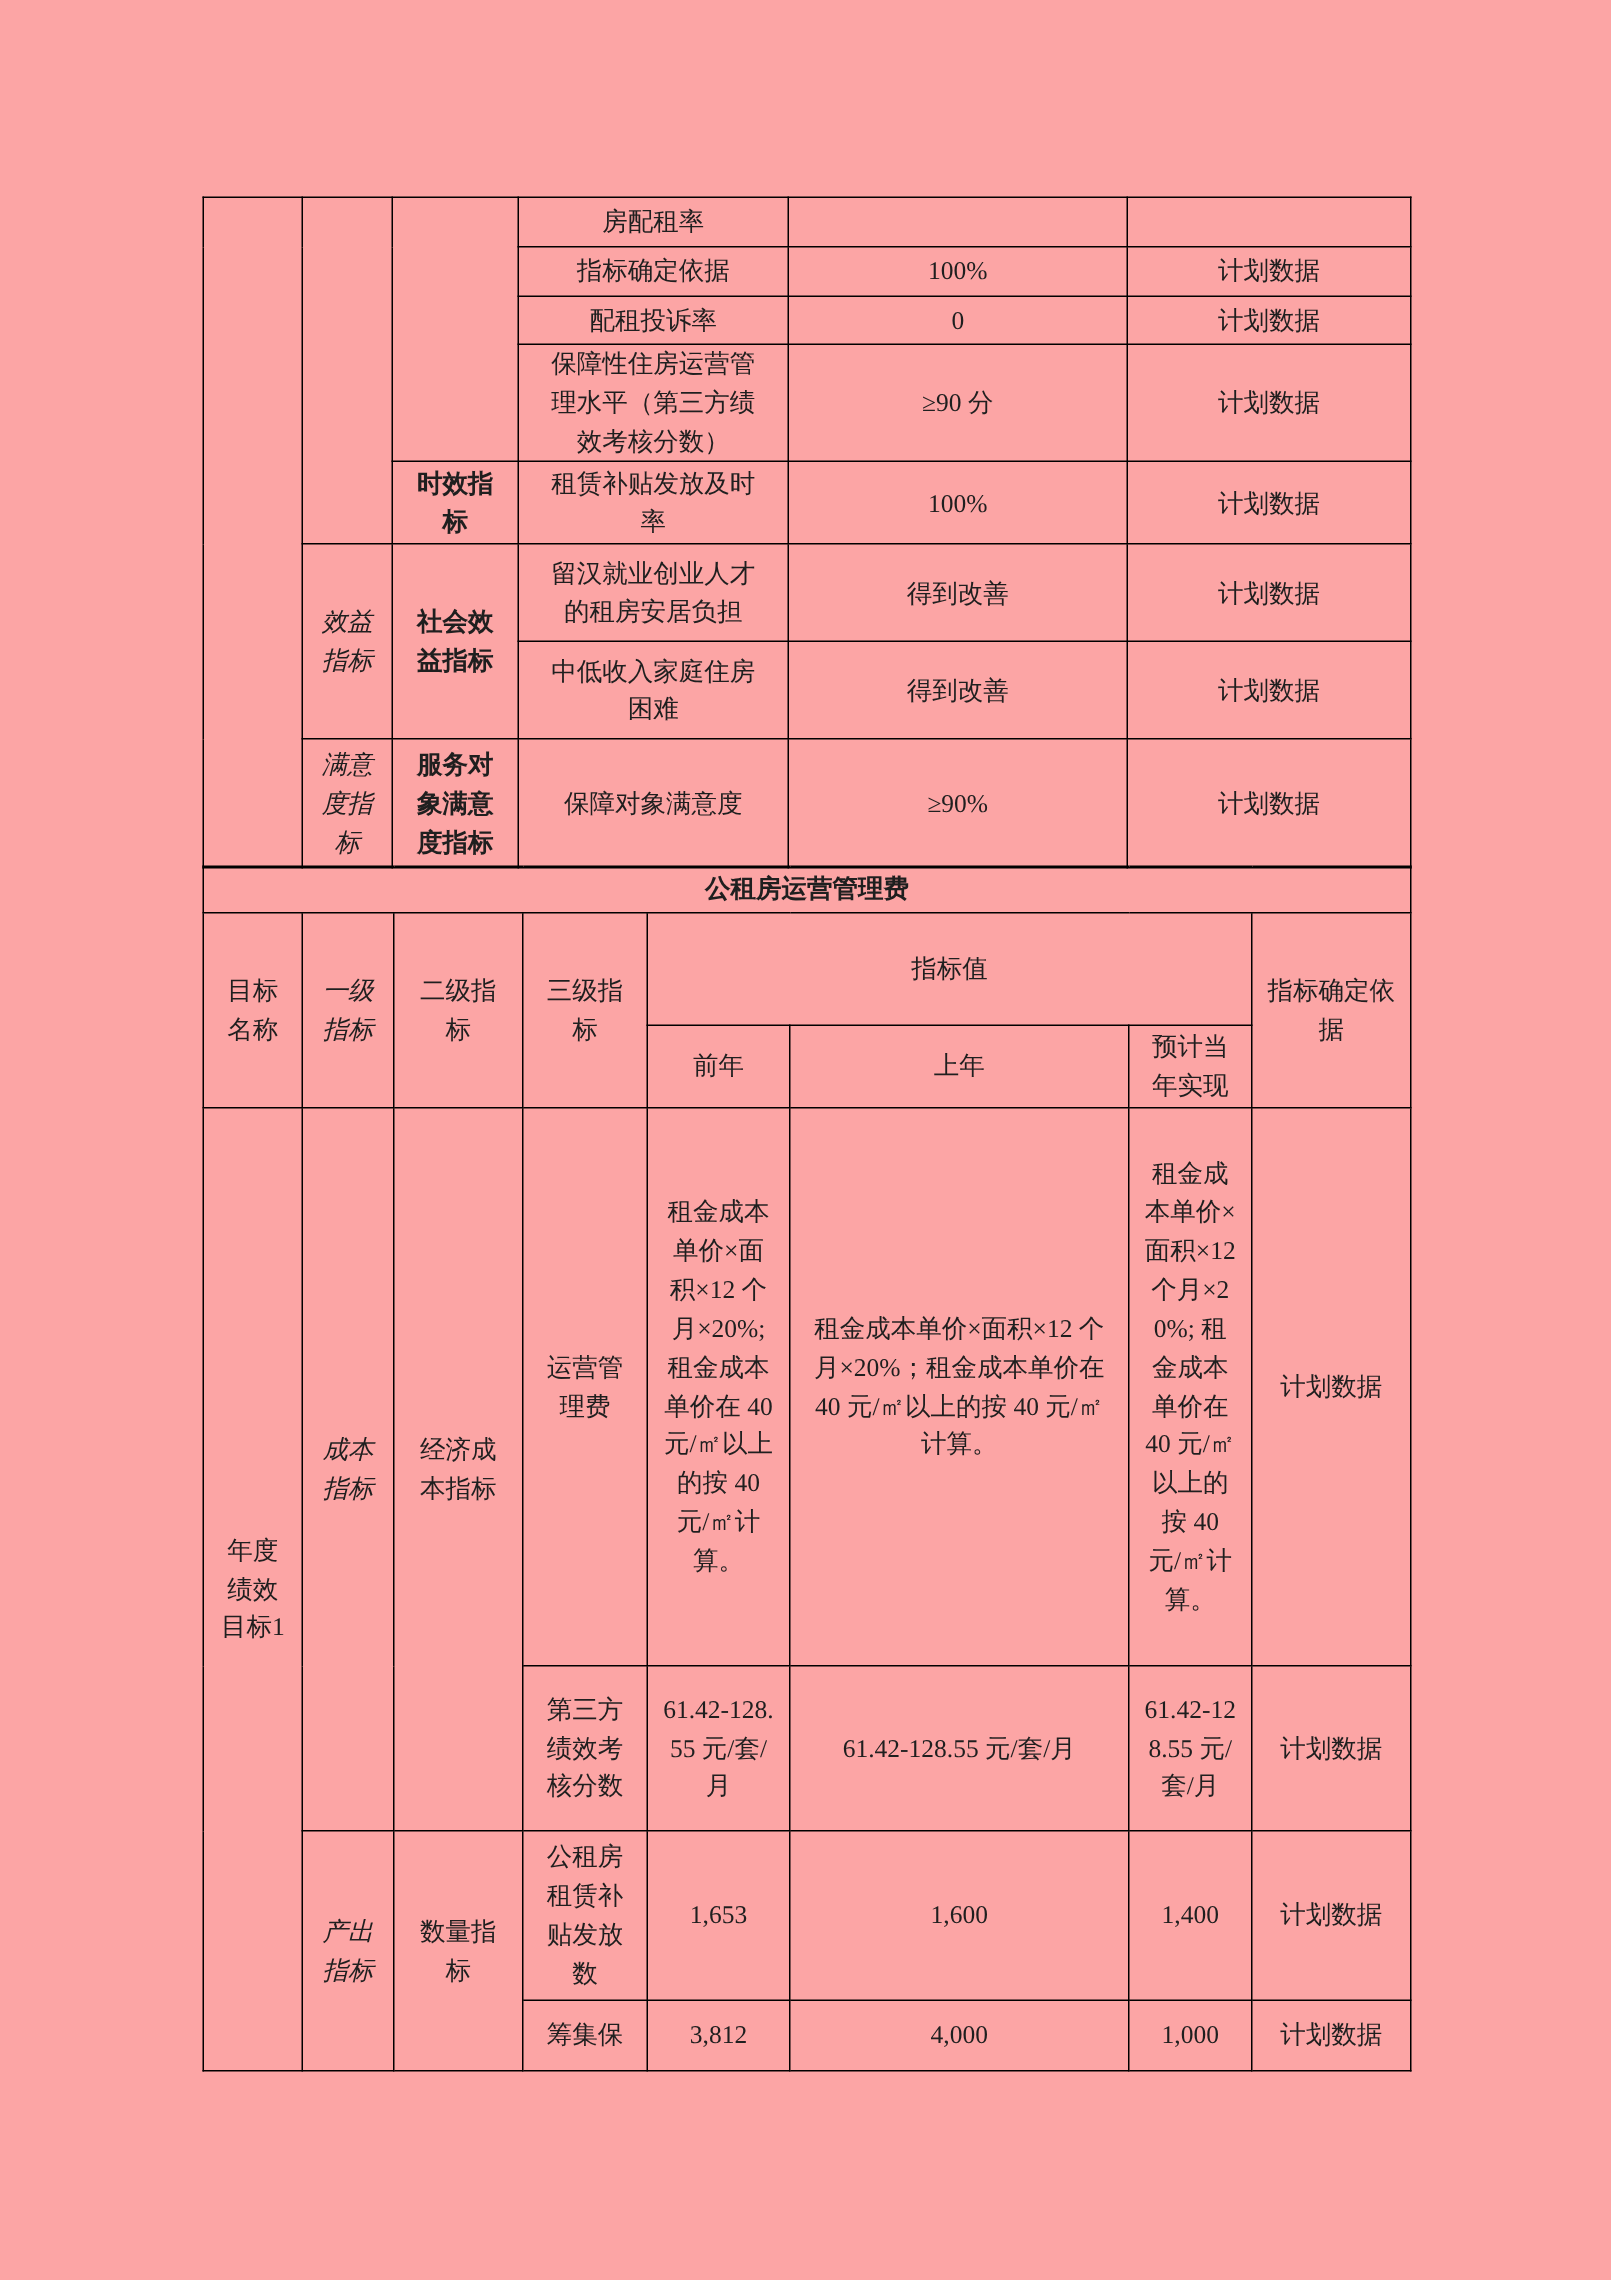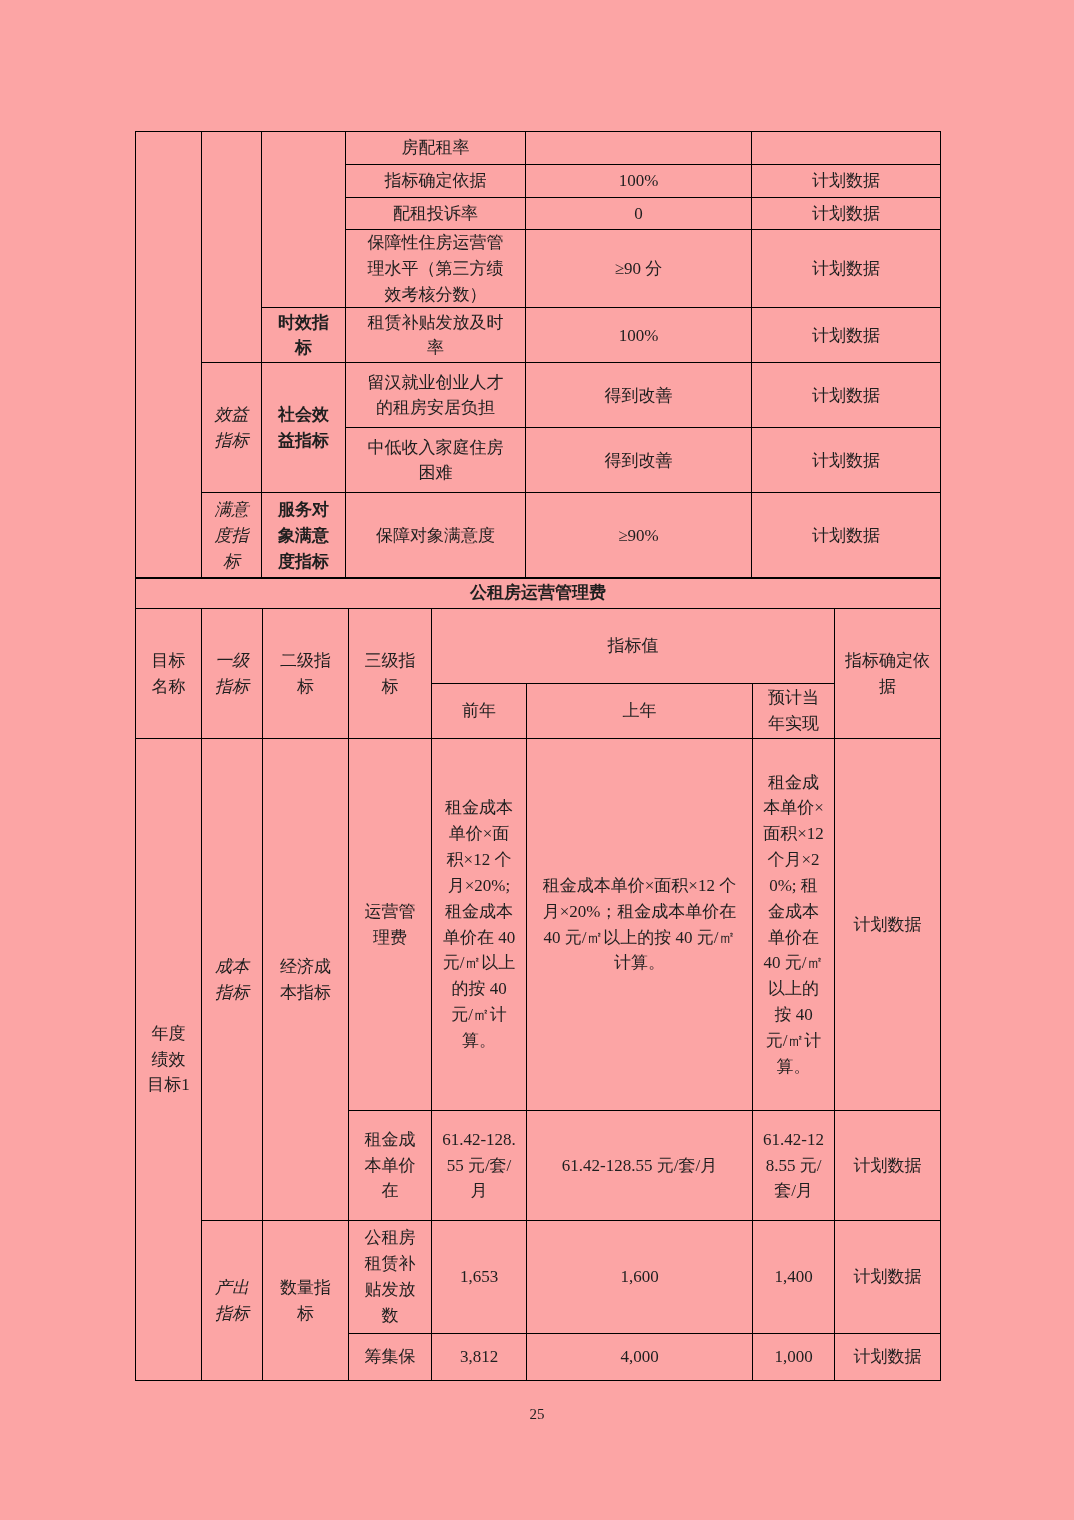--- a/index.html
+++ b/index.html
@@ -151,21 +151,21 @@
       <td class="cGoal" rowspan="4">年度绩效目标1</td>
       <td class="cL1" rowspan="2">成本指标</td>
       <td class="cL2" rowspan="2">经济成本指标</td>
       <td class="cL3">运营管理费</td>
       <td class="cPy">租金成本单价×面积×12 个月×20%;租金成本单价在 40 元/㎡以上的按 40 元/㎡计算。</td>
       <td class="cLy">租金成本单价×面积×12 个月×20%；租金成本单价在 40 元/㎡以上的按 40 元/㎡计算。</td>
       <td class="cCy">租金成本单价×面积×12 个月×20%; 租金成本单价在 40 元/㎡以上的按 40 元/㎡计算。</td>
       <td class="cBasis">计划数据</td>
     </tr>
     <tr style="height:110px">
-      <td class="cL3">租金成本单价在</td>
+      <td class="cL3">第三方绩效考核分数</td>
       <td class="cPy">61.42-128.55 元/套/月</td>
       <td class="cLy">61.42-128.55 元/套/月</td>
       <td class="cCy">61.42-128.55 元/套/月</td>
       <td class="cBasis">计划数据</td>
     </tr>
     <tr style="height:113px">
       <td class="cL1" rowspan="2">产出指标</td>
       <td class="cL2" rowspan="2">数量指标</td>
       <td class="cL3">公租房租赁补贴发放数</td>
       <td class="cPy">1,653</td>
@@ -176,14 +176,13 @@
     <tr style="height:47px">
       <td class="cL3">筹集保</td>
       <td class="cPy">3,812</td>
       <td class="cLy">4,000</td>
       <td class="cCy">1,000</td>
       <td class="cBasis">计划数据</td>
     </tr>
   </tbody>
     </table>
 
-  <div class="footer">25</div>
 </div>
 
 </body></html>

